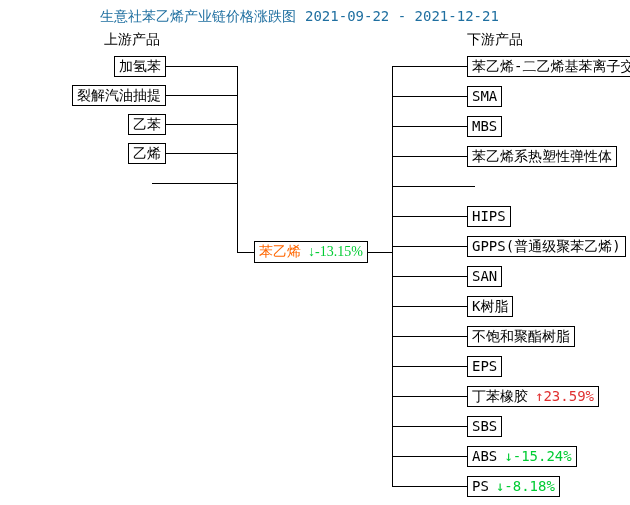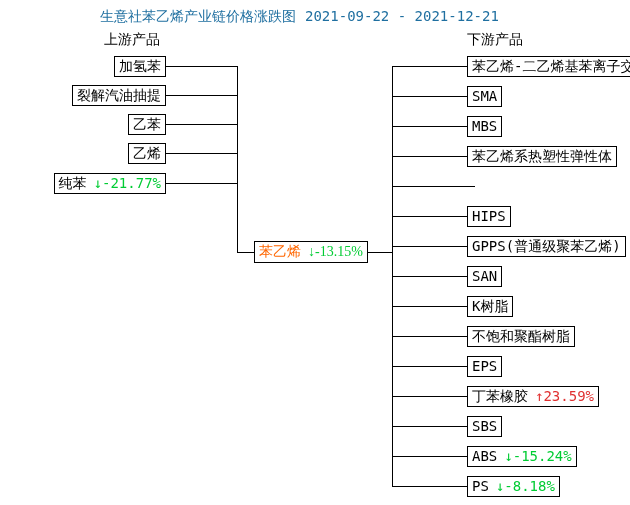--- a/index.html
+++ b/index.html
@@ -44,21 +44,20 @@
     <span>生意社苯乙烯产业链价格涨跌图</span><span class="date">2021-09-22 - 2021-12-21</span>
   </div>
 
   <div class="hdr hdr-up">上游产品</div>
   <div class="hdr hdr-dn">下游产品</div>
 
   <div class="node up" style="top:56px"><span>加氢苯</span></div>
   <div class="node up" style="top:85px"><span>裂解汽油抽提</span></div>
   <div class="node up" style="top:114px"><span>乙苯</span></div>
   <div class="node up" style="top:143px"><span>乙烯</span></div>
-  <div class="node up" style="top:173px"><span>纯苯</span><span class="chg down">↓-21.77%</span></div>
 
   <div class="node center-node"><span class="label">苯乙烯</span><span class="chg down">↓-13.15%</span></div>
 
   <div class="node dn" style="top:56px"><span>苯乙烯-二乙烯基苯离子交换</span></div>
   <div class="node dn" style="top:86px"><span>SMA</span></div>
   <div class="node dn" style="top:116px"><span>MBS</span></div>
   <div class="node dn" style="top:146px"><span>苯乙烯系热塑性弹性体</span></div>
   <div class="node dn" style="top:206px"><span>HIPS</span></div>
   <div class="node dn" style="top:236px"><span>GPPS(普通级聚苯乙烯)</span></div>
   <div class="node dn" style="top:266px"><span>SAN</span></div>

